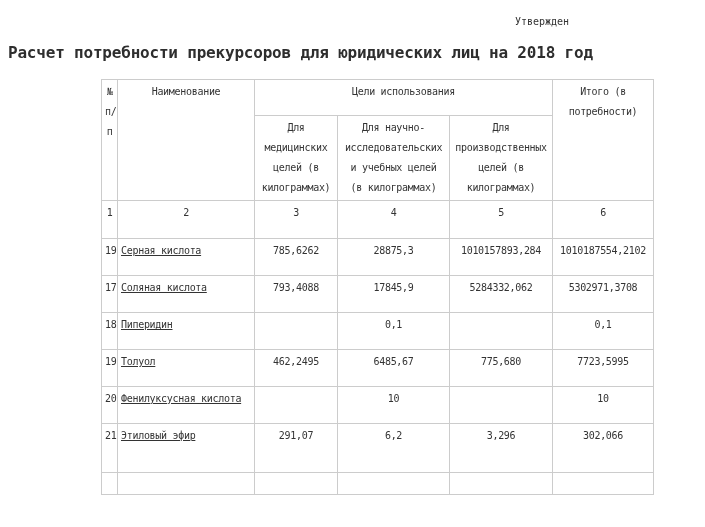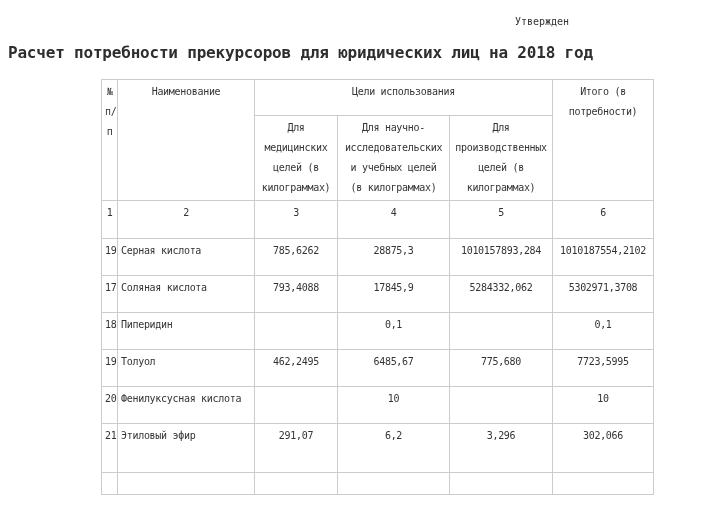--- a/index.html
+++ b/index.html
@@ -44,21 +44,21 @@
   table.precursors th,
   table.precursors td {
     border: 1px solid #cccccc;
     vertical-align: top;
     padding: 2px 3px;
     font-weight: normal;
     overflow: hidden;
   }
   .c   { text-align: center; }
   .pre { white-space: pre-line; }
-  td.name { text-align: left; padding-left: 7px; white-space: nowrap; }
+  td.name { text-align: left; padding-left: 7px; white-space: nowrap; text-decoration: underline; }
   td.num  { text-align: center; }
   tr.row-h1   { height: 36px; }
   tr.row-h2   { height: 84px; }
   tr.row-nums { height: 38px; }
   tr.row-data { height: 37px; }
   tr.row-last { height: 49px; }
   tr.row-partial { height: 22px; }
 </style>
 </head>
 <body>

